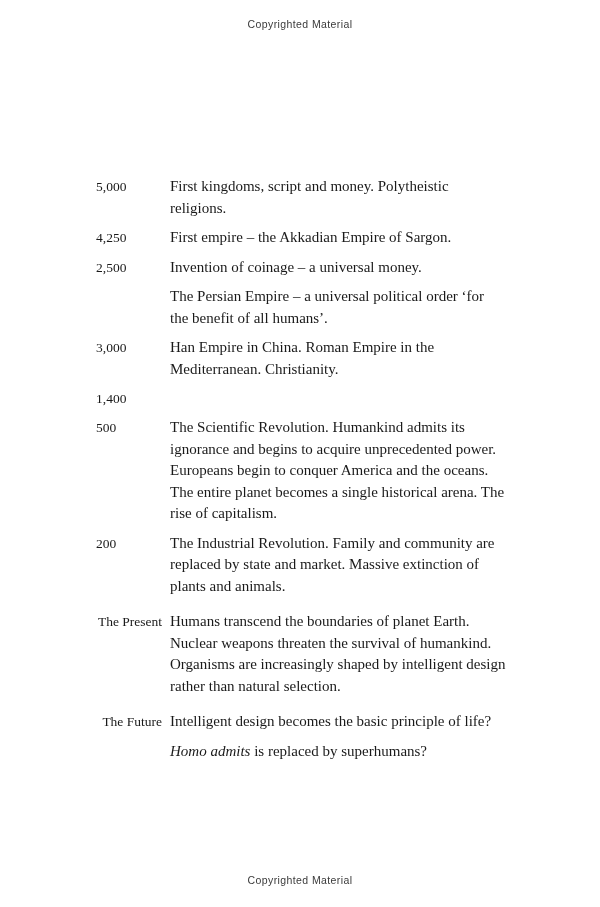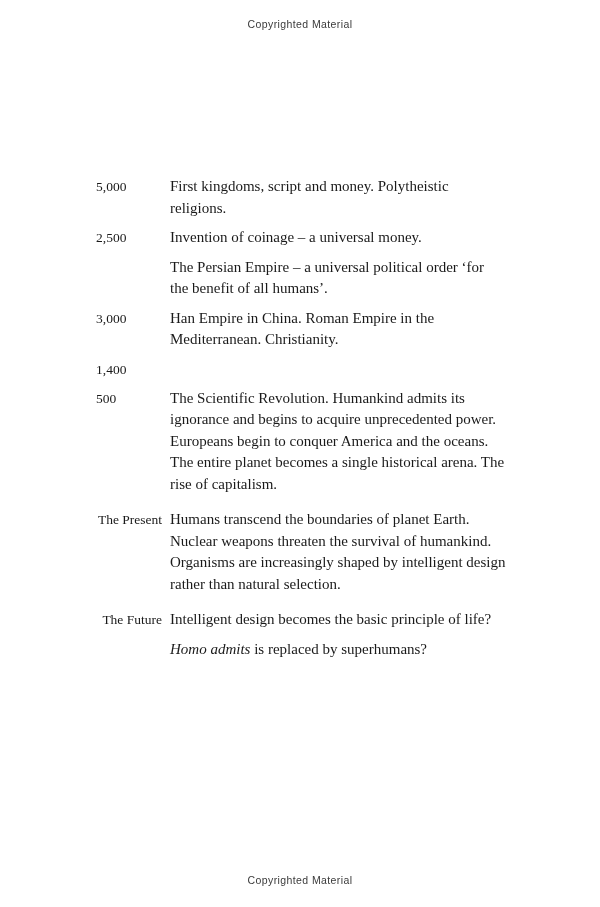--- a/index.html
+++ b/index.html
@@ -87,20 +87,26 @@
 
   <div class="timeline">
 
     <div class="row">
       <div class="date">5,000</div>
       <div class="entry">
         <p>First kingdoms, script and money. Polytheistic religions.</p>
       </div>
     </div>
 
+    <div class="row">
+      <div class="date">4,250</div>
+      <div class="entry">
+        <p>First empire – the Akkadian Empire of Sargon.</p>
+      </div>
+    </div>
 
     <div class="row">
       <div class="date">2,500</div>
       <div class="entry">
         <p>Invention of coinage – a universal money.</p>
         <p>The Persian Empire – a universal political order ‘for the benefit of all humans’.</p>
       </div>
     </div>
 
     <div class="row">
@@ -114,20 +120,26 @@
       <div class="date">1,400</div>
     </div>
 
     <div class="row">
       <div class="date">500</div>
       <div class="entry">
         <p>The Scientific Revolution. Humankind admits its ignorance and begins to acquire unprecedented power. Europeans begin to conquer America and the oceans. The entire planet becomes a single historical arena. The rise of capitalism.</p>
       </div>
     </div>
 
+    <div class="row">
+      <div class="date">200</div>
+      <div class="entry">
+        <p>The Industrial Revolution. Family and community are replaced by state and market. Massive extinction of plants and animals.</p>
+      </div>
+    </div>
 
     <div class="row gap-before">
       <div class="date right">The Present</div>
       <div class="entry">
         <p>Humans transcend the boundaries of planet Earth. Nuclear weapons threaten the survival of humankind. Organisms are increasingly shaped by intelligent design rather than natural selection.</p>
       </div>
     </div>
 
     <div class="row gap-before">
       <div class="date right">The Future</div>

